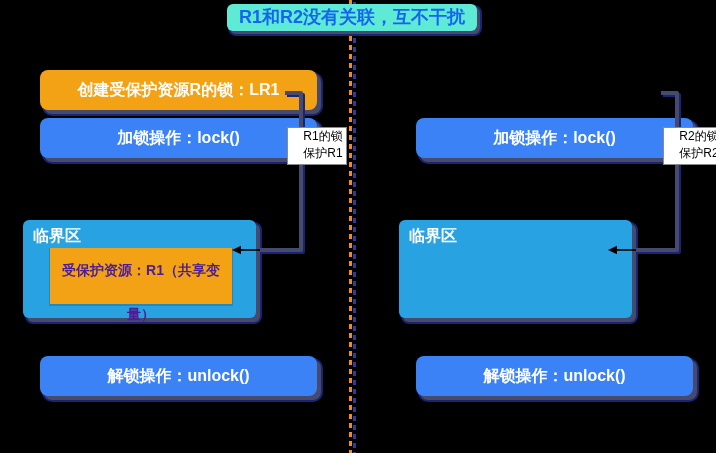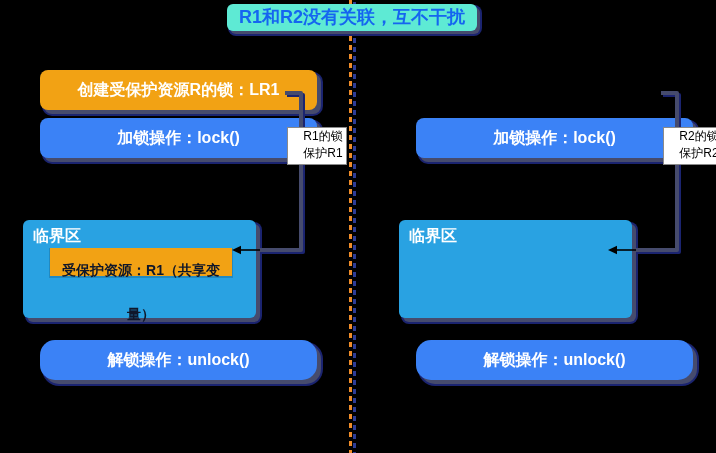--- a/index.html
+++ b/index.html
@@ -24,26 +24,26 @@
   .column.right{left:384px;}
   .node{
     position:absolute;border-radius:8px;color:#fff;font-weight:bold;
     text-align:center;box-shadow:4px 4px 0 0 #464B6D,4px 4px 0 2px #1B2470;
   }
   .node.bar{left:0;width:277px;height:40px;line-height:40px;font-size:16px;margin-left:32px;}
   .node.orange{background:#F2A214;}
   .node.green{background:#3b82f6;}
   .node.create{top:70px;}
   .node.lock{top:118px;}
-  .node.unlock{top:340px;border-radius:15px;}
+  .node.unlock{top:356px;}
   .node.critical{left:15px;top:200px;width:233px;height:98px;background:#29A2E2;border-radius:6px;text-align:left;margin-top:20px;}
   .critical-label{display:block;padding:6px 0 0 10px;font-size:16px;font-weight:bold;color:#fff;}
   .resource{
-    position:absolute;left:27px;top:28px;width:182px;height:28px;background:#F2A214;
-    color:#0f172a;font-weight:bold;font-size:14px;text-align:center;line-height:44px;
+    position:absolute;left:27px;top:28px;width:182px;height:56px;background:#F2A214;
+    color:#4c1d95;font-weight:bold;font-size:14px;text-align:center;line-height:44px;
     box-shadow:0 1px 0 1px rgba(0,0,0,0.15);
   }
   .connector-svg{position:absolute;left:0;top:0;width:340px;height:300px;z-index:3;pointer-events:none;}
   .note{
     position:absolute;left:279px;top:127px;width:46px;height:36px;z-index:4;
     background:#fff;border:1px solid #8a8a8a;color:#000;
     font-size:12px;line-height:17px;text-align:center;font-weight:normal;padding-left:12px;
   }
 </style>
 </head>

